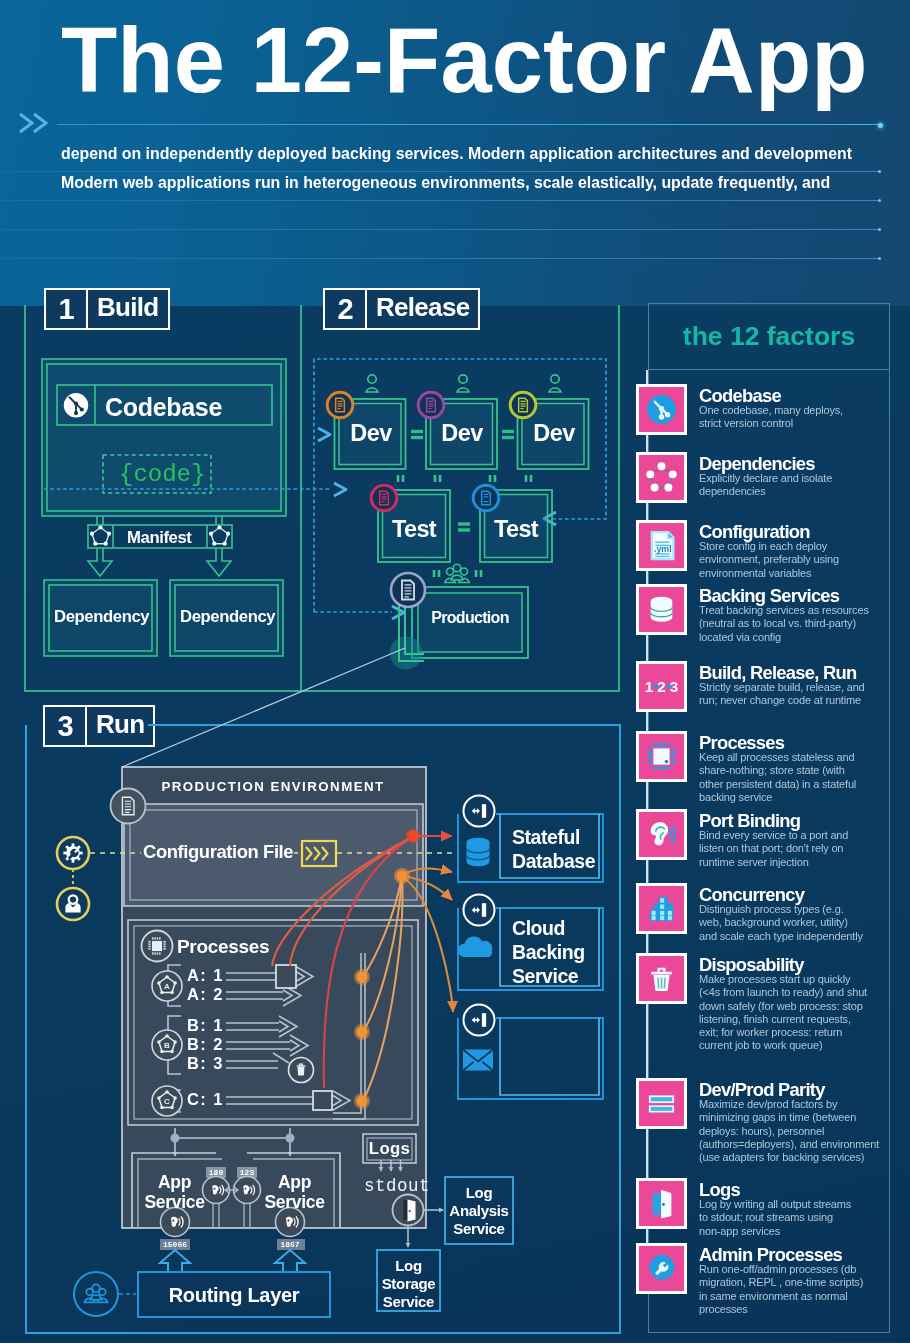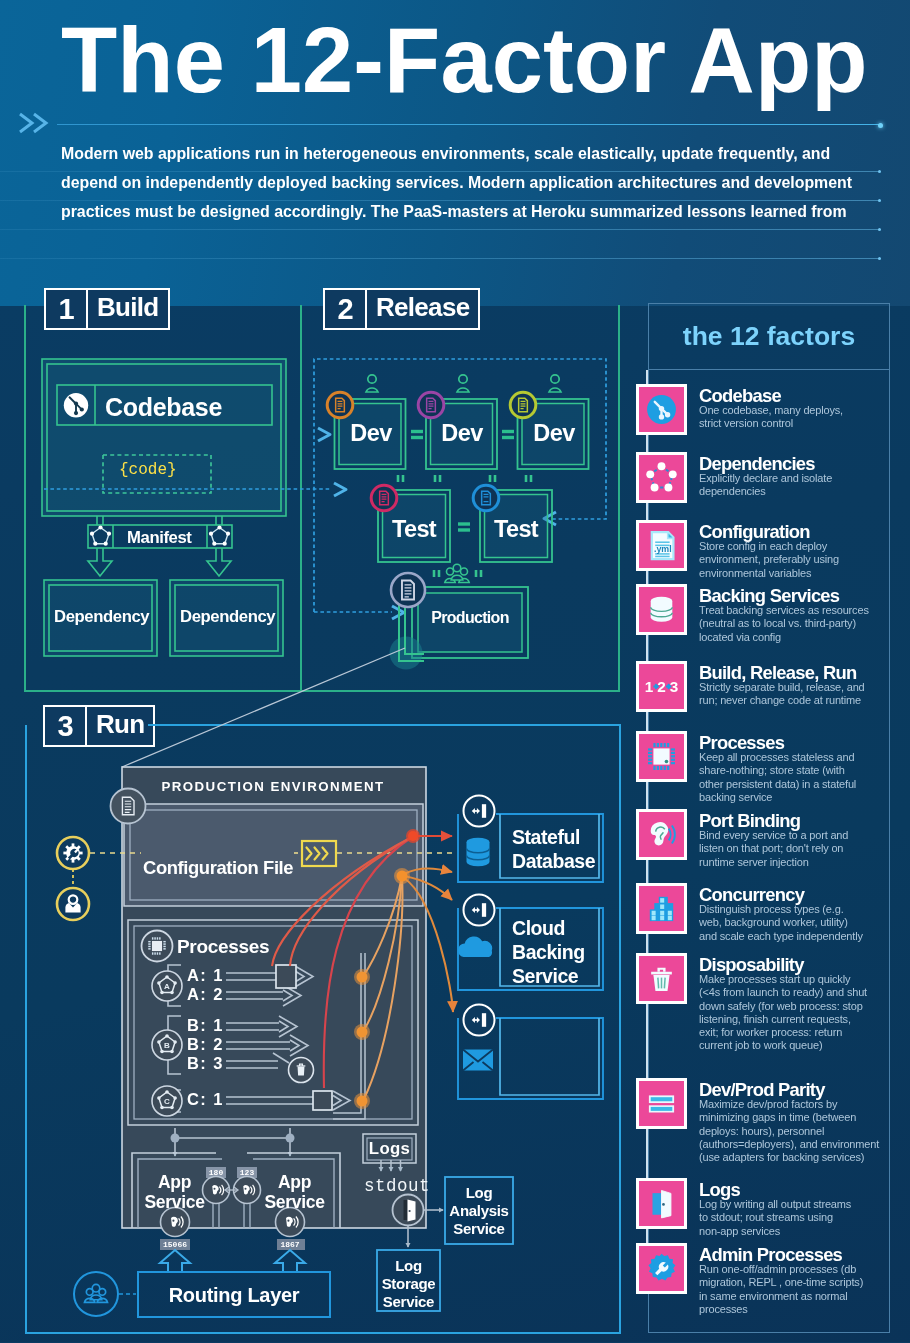--- a/index.html
+++ b/index.html
@@ -25,29 +25,29 @@
 
   
   .seclabel{position:absolute;display:flex;height:42px;border:2.4px solid #fff;background:#0e3a60;box-sizing:border-box;}
   .seclabel .num{width:42px;display:flex;align-items:center;justify-content:center;color:#fff;
      font-size:29px;font-weight:bold;border-right:2.4px solid #fff;box-sizing:border-box;letter-spacing:-1px;}
   .seclabel .nm{padding:0 9px 4px 9px;display:flex;align-items:center;color:#fff;font-size:26px;font-weight:bold;letter-spacing:-0.7px;}
 
   
   .f-panel{position:absolute;left:648px;top:303px;width:242px;height:1030px;border:1px solid #4a7fa8;box-sizing:border-box;}
   .f-title{position:absolute;left:648px;top:303px;width:242px;height:67px;display:flex;align-items:center;
-     justify-content:center;color:#7dd3fc;font-size:26.5px;font-weight:bold;border-bottom:1px solid #4a7fa8;box-sizing:border-box;}
+     justify-content:center;color:#14b8a6;font-size:26.5px;font-weight:bold;border-bottom:1px solid #4a7fa8;box-sizing:border-box;}
   .f-spine{position:absolute;left:646px;width:2px;background:#cfe2ef;}
   .f-item{position:absolute;left:636px;}
   .f-ibox{position:absolute;left:0;top:0;width:51px;height:51px;border:3px solid #fff;box-sizing:border-box;background:#ec4899;display:flex;align-items:center;justify-content:center;}
   .f-h{position:absolute;left:63px;top:0.5px;color:#fff;font-size:18.4px;font-weight:bold;white-space:nowrap;letter-spacing:-0.75px;}
   .f-d{position:absolute;left:63px;top:20px;width:200px;color:#adc6da;font-size:11px;line-height:13.3px;letter-spacing:-0.17px;white-space:nowrap;}
   .lbl{position:absolute;color:#fff;font-weight:bold;white-space:nowrap;letter-spacing:-0.3px;}
   .code-tok{position:absolute;left:119px;top:461px;font-family:"Liberation Mono",monospace;
-            color:#fde047;font-size:16px;letter-spacing:0px;}
+            color:#22c55e;font-size:24px;letter-spacing:0px;}
   .prow{position:absolute;left:187px;color:#fff;font-weight:bold;font-size:16.5px;white-space:nowrap;letter-spacing:1.4px;}
   .appsvc{font-size:17.5px;line-height:20.3px;text-align:center;white-space:normal;letter-spacing:-0.3px;}
   .pnum{position:absolute;font-family:"Liberation Mono",monospace;font-size:8px;color:#fff;text-align:center;font-weight:bold;}
   .stdout{position:absolute;left:364px;top:1176px;font-family:"Liberation Mono",monospace;color:#f2f7fa;font-size:17.5px;letter-spacing:0.5px;}
   .svc3{font-size:15px;line-height:18px;text-align:center;white-space:normal;}
   .bsvc{font-size:19.5px;line-height:24.2px;white-space:normal;letter-spacing:-0.45px;}
 </style>
 </head>
 <body>
 
@@ -65,23 +65,22 @@
   <div class="h-rule" style="left:0px;top:229px;width:881px;background:linear-gradient(90deg,rgba(90,170,215,0.15),rgba(100,185,230,0.55));"></div>
   <div class="h-dot" style="left:878px;top:228px;"></div>
   <div class="h-rule" style="left:0px;top:258px;width:881px;background:linear-gradient(90deg,rgba(90,170,215,0.15),rgba(100,185,230,0.55));"></div>
   <div class="h-dot" style="left:878px;top:257px;"></div>
   <div class="h-title">The 12-Factor App</div>
   <svg class="chev" viewBox="0 0 40 30">
     <path d="M4 6 L16 15 L4 24" fill="none" stroke="#57b4e8" stroke-width="3"></path>
     <path d="M18 6 L30 15 L18 24" fill="none" stroke="#57b4e8" stroke-width="3"></path>
   </svg>
   <div class="h-para">
+    <div class="ln">depend on independently deployed backing services. Modern application architectures and development</div>
     <div class="ln">Modern web applications run in heterogeneous environments, scale elastically, update frequently, and</div>
-    <div class="ln">depend on independently deployed backing services. Modern application architectures and development</div>
-    <div class="ln">practices must be designed accordingly. The PaaS-masters at Heroku summarized lessons learned from</div>
   </div>
 
   <div class="seclabel" style="left:44px;top:288px;">
     <div class="num">1</div>
     <div class="nm">Build</div>
   </div>
   <div class="seclabel" style="left:323px;top:288px;">
     <div class="num">2</div>
     <div class="nm">Release</div>
   </div>
@@ -610,21 +609,21 @@
   <div class="lbl" style="left:180px;top:607px;font-size:16.7px;width:93px;text-align:center;letter-spacing:-0.4px;">Dependency</div>
 
   <div class="lbl" style="left:341px;top:420px;font-size:23.5px;width:60px;text-align:center;letter-spacing:-0.6px;">Dev</div>
   <div class="lbl" style="left:432px;top:420px;font-size:23.5px;width:60px;text-align:center;letter-spacing:-0.6px;">Dev</div>
   <div class="lbl" style="left:524px;top:420px;font-size:23.5px;width:60px;text-align:center;letter-spacing:-0.6px;">Dev</div>
   <div class="lbl" style="left:384px;top:516px;font-size:23.5px;width:60px;text-align:center;letter-spacing:-0.6px;">Test</div>
   <div class="lbl" style="left:486px;top:516px;font-size:23.5px;width:60px;text-align:center;letter-spacing:-0.6px;">Test</div>
   <div class="lbl" style="left:418px;top:609px;font-size:16px;width:104px;text-align:center;letter-spacing:-0.7px;">Production</div>
 
   <div class="lbl" style="left:122px;top:779px;font-size:13.3px;width:302px;text-align:center;letter-spacing:1.45px;">PRODUCTION ENVIRONMENT</div>
-  <div class="lbl" style="left:143px;top:841px;font-size:18.4px;letter-spacing:-0.4px;margin-top:16px;">Configuration File</div>
+  <div class="lbl" style="left:143px;top:841px;font-size:18.4px;letter-spacing:-0.4px;">Configuration File</div>
   <div class="lbl" style="left:177px;top:936px;font-size:19px;">Processes</div>
   <div class="prow" style="top:966px;">A: 1</div>
   <div class="prow" style="top:985px;">A: 2</div>
   <div class="prow" style="top:1016px;">B: 1</div>
   <div class="prow" style="top:1035px;">B: 2</div>
   <div class="prow" style="top:1054px;">B: 3</div>
   <div class="prow" style="top:1090px;">C: 1</div>
 
   <div class="lbl appsvc" style="left:140px;top:1172px;width:69px;">App Service</div>
   <div class="lbl appsvc" style="left:260px;top:1172px;width:69px;">App Service</div>

